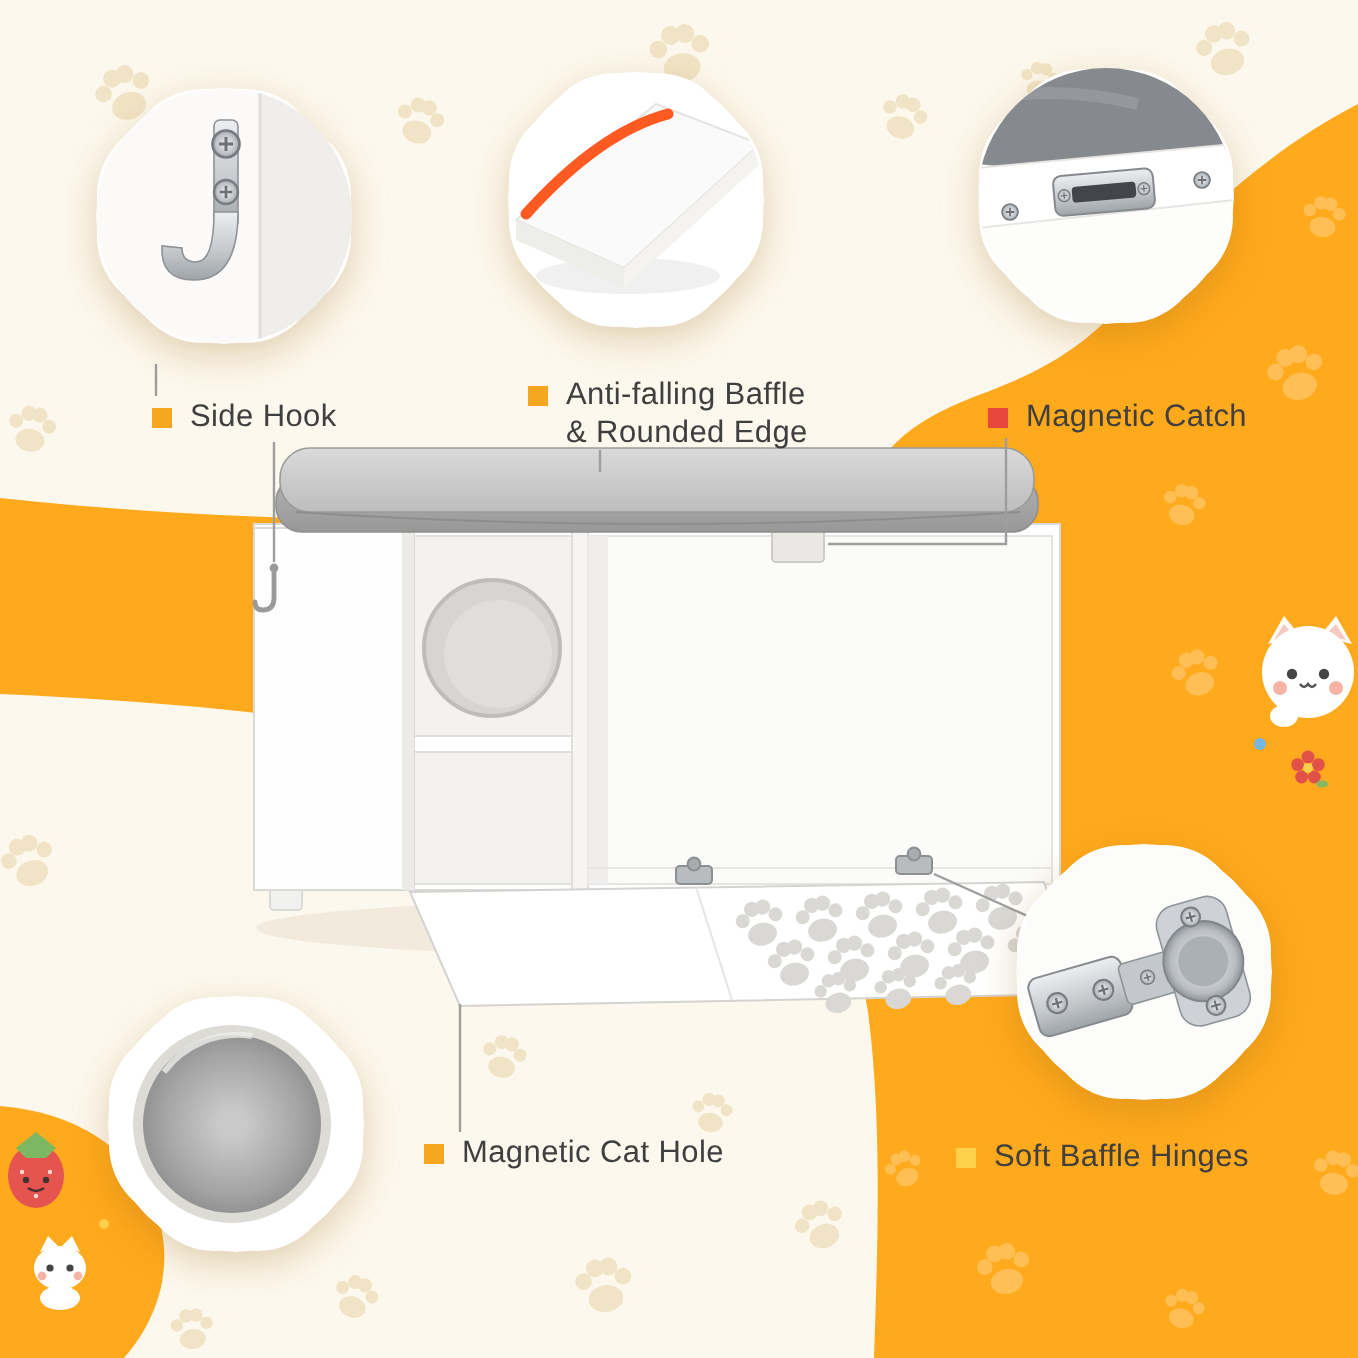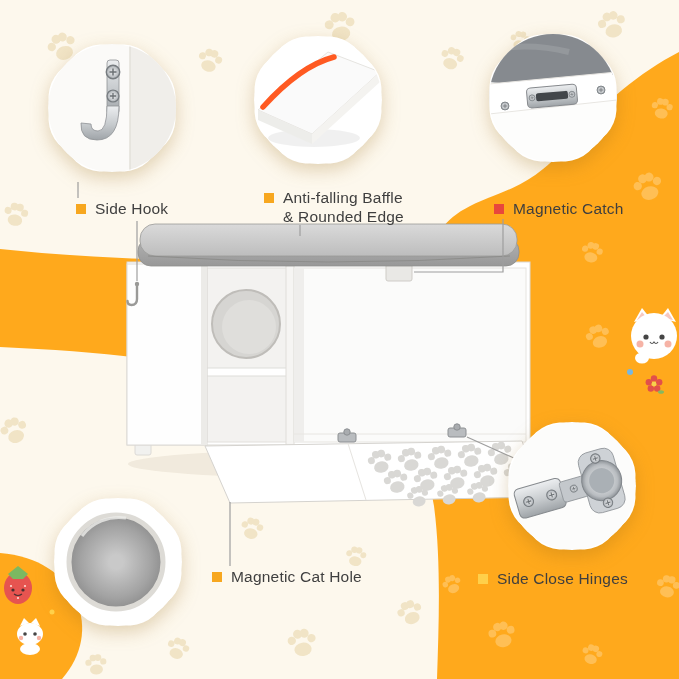--- a/index.html
+++ b/index.html
@@ -288,21 +288,21 @@
     <span>Magnetic Catch</span>
   </div>
 
   <div class="label" style="left:212px; top:568px;">
     <span class="bullet" style="background-color: rgb(247, 167, 31);"></span>
     <span>Magnetic Cat Hole</span>
   </div>
 
   <div class="label" style="left:478px; top:570px;">
     <span class="bullet" style="background-color: rgb(255, 208, 74);"></span>
-    <span>Side Close Hinges</span>
+    <span>Soft Baffle Hinges</span>
   </div>
 
   <div class="mascot" style="left:618px; top:306px;">
     <svg width="61" height="105" viewBox="0 0 61 105">
       <polygon points="16,16 24,2 32,12" fill="#ffffff"></polygon>
       <polygon points="42,12 50,2 58,16" fill="#ffffff"></polygon>
       <polygon points="19,14 24,6 29,12" fill="#f7c8c0"></polygon>
       <polygon points="44,12 50,6 55,14" fill="#f7c8c0"></polygon>
       <circle cx="36" cy="30" r="23" fill="#ffffff"></circle>
       <circle cx="28" cy="31" r="2.6" fill="#454545"></circle>

